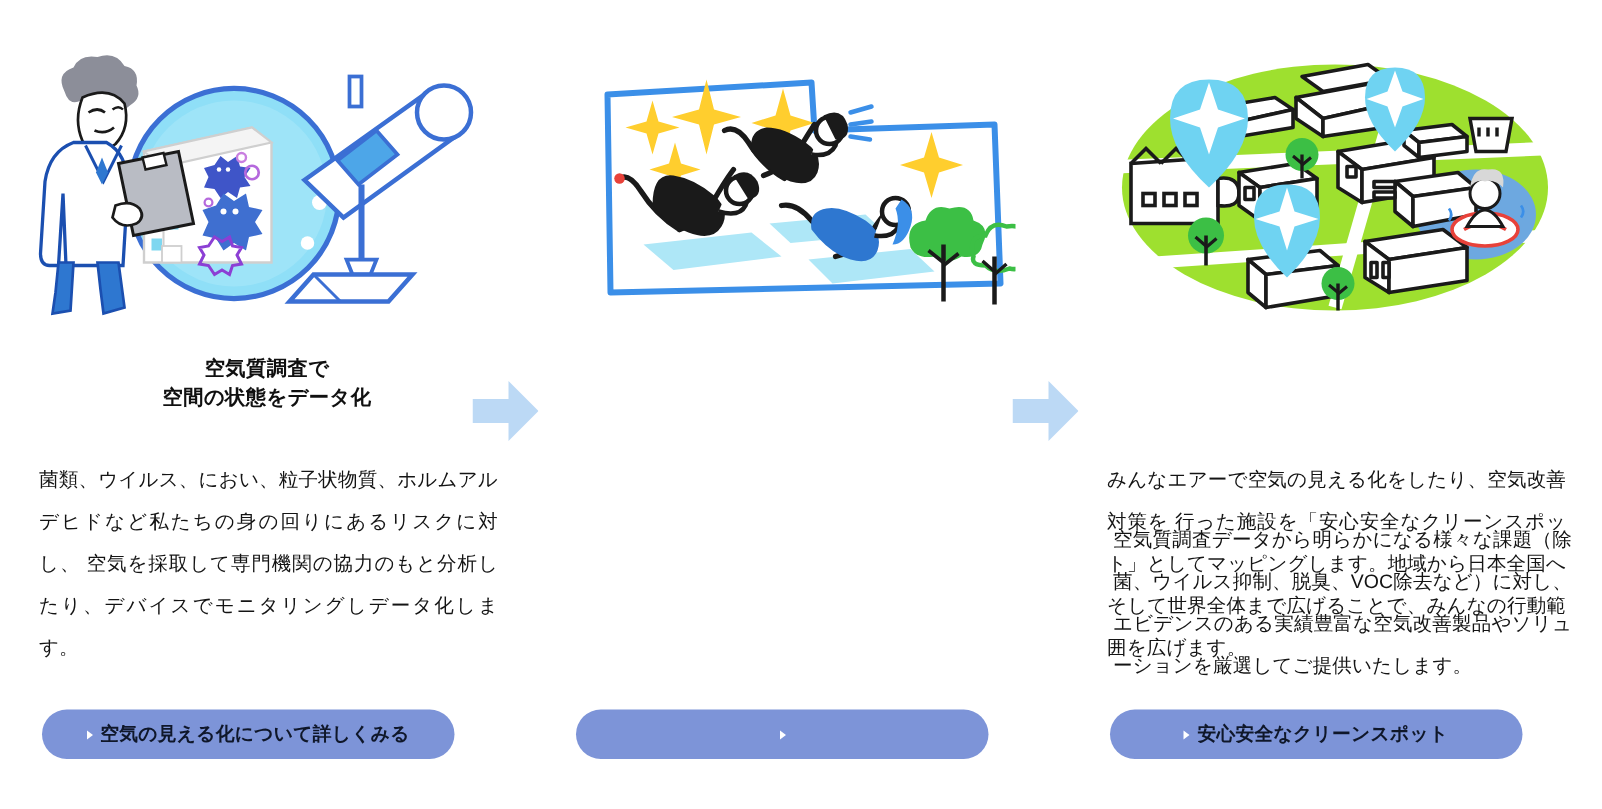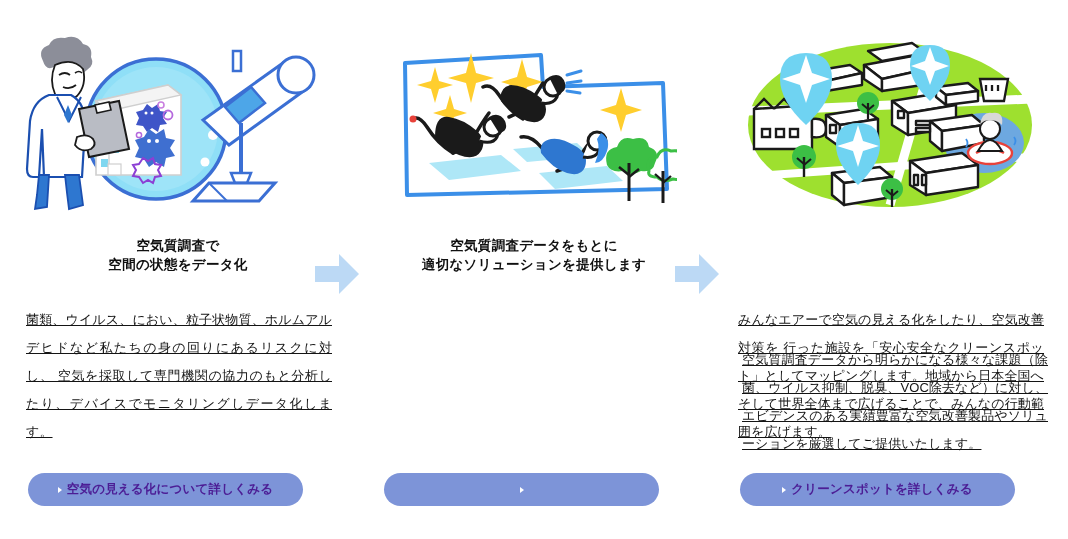--- a/index.html
+++ b/index.html
@@ -78,35 +78,34 @@
     position: absolute;
     top: 306px;
     left: 26px;
     width: 306px;
     font-size: 13px;
     line-height: 28px;
     color: #141414;
     text-align: justify;
     text-justify: inter-character;
     letter-spacing: 0.1px;
-    text-decoration: underline;
   }
   .col--2 .body-copy { left: 386px; margin-top: 40px; }
 
   
   .cta {
     position: absolute;
     top: 473px;
     left: 28px;
     width: 275px;
     height: 33px;
     border: 0;
     border-radius: 17px;
     background: #7d94d8;
-    color: #4c1d95;
+    color: #0f172a;
     font-family: "Liberation Sans", "DejaVu Sans", sans-serif;
     font-size: 12.5px;
     font-weight: bold;
     letter-spacing: 0.2px;
     cursor: pointer;
     display: flex;
     align-items: center;
     justify-content: center;
     gap: 5px;
     padding: 0;
@@ -290,22 +289,20 @@
             <path d="M216 140 q-4 -16 10 -18 q4 -12 16 -8 q14 -4 16 8 q12 4 6 16 q-2 10 -14 8 q-10 6 -18 0 q-12 2 -16 -6 z" fill="#3cbf45"></path>
             <path d="M238 138 L238 176" stroke="#1a1a1a" stroke-width="3" fill="none"></path>
             <path d="M238 150 l-10 -8 M238 152 l10 -8" stroke="#1a1a1a" stroke-width="2.5" fill="none"></path>
             <path d="M258 146 q-4 -14 8 -14 q4 -10 14 -6 q12 -2 12 8 q8 6 2 14 q-4 8 -12 6 q-10 4 -16 -2 q-10 0 -8 -6 z" fill="none" stroke="#3cbf45" stroke-width="3"></path>
             <path d="M272 146 L272 178" stroke="#1a1a1a" stroke-width="3" fill="none"></path>
             <path d="M272 156 l-8 -7 M272 158 l8 -7" stroke="#1a1a1a" stroke-width="2.3" fill="none"></path>
           </g>
         </svg>
       </div>
 
-      <div class="heading">空気質調査データをもとに
-適切なソリューションを提供します</div>
       <div class="body-copy">空気質調査データから明らかになる様々な課題（除菌、ウイルス抑制、脱臭、VOC除去など）に対し、エビデンスのある実績豊富な空気改善製品やソリューションを厳選してご提供いたします。</div>
 
       <button class="cta">
         <span class="cta-arrow"></span>
       </button>
     </div>
 
     <div class="col col--3">
 
       <div class="illo-wrap">
@@ -398,21 +395,21 @@
             <path d="M118 98 q22 0 22 22 q0 19 -22 40 q-22 -21 -22 -40 q0 -22 22 -22 z" fill="#6fd3f2"></path>
             <path d="M118 100 l5 16 l16 5 l-16 5 l-5 16 l-5 -16 l-16 -5 l16 -5 z" fill="#ffffff"></path>
           </g>
         </svg>
       </div>
 
       <div class="body-copy">みんなエアーで空気の見える化をしたり、空気改善対策を 行った施設を「安心安全なクリーンスポット」としてマッピングします。地域から日本全国へそして世界全体まで広げることで、みんなの行動範囲を広げます。</div>
 
       <button class="cta">
         <span class="cta-arrow"></span>
-        <span>クリーンスポットを詳しくみる</span>
+        <span>安心安全なクリーンスポット</span>
       </button>
     </div>
 
   </div>
 
   <svg class="step-arrow step-arrow--1" viewBox="0 0 44 44">
     <path d="M0 14 L24 14 L24 2 L44 22 L24 42 L24 30 L0 30 Z" fill="#bcd9f5"></path>
   </svg>
   <svg class="step-arrow step-arrow--2" viewBox="0 0 44 44">
     <path d="M0 14 L24 14 L24 2 L44 22 L24 42 L24 30 L0 30 Z" fill="#bcd9f5"></path>

